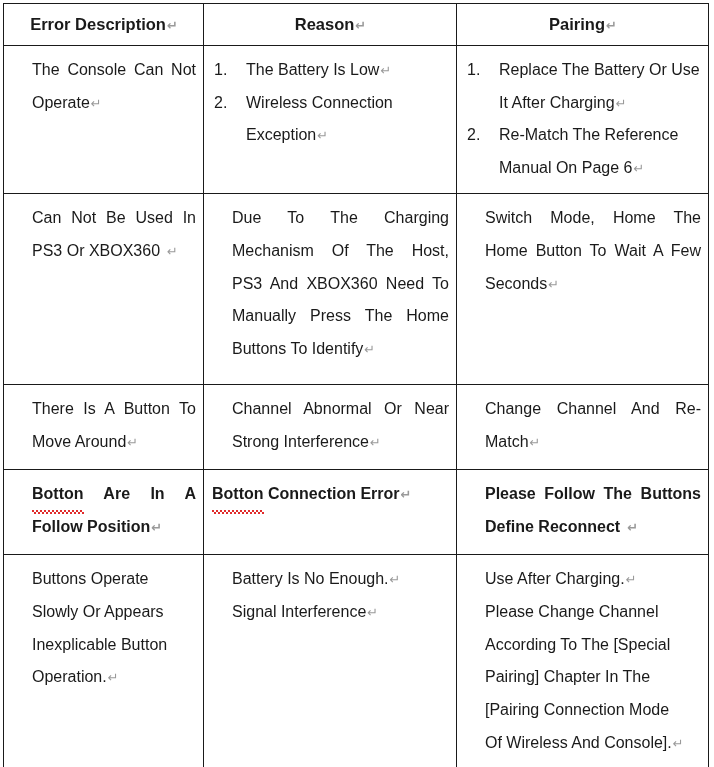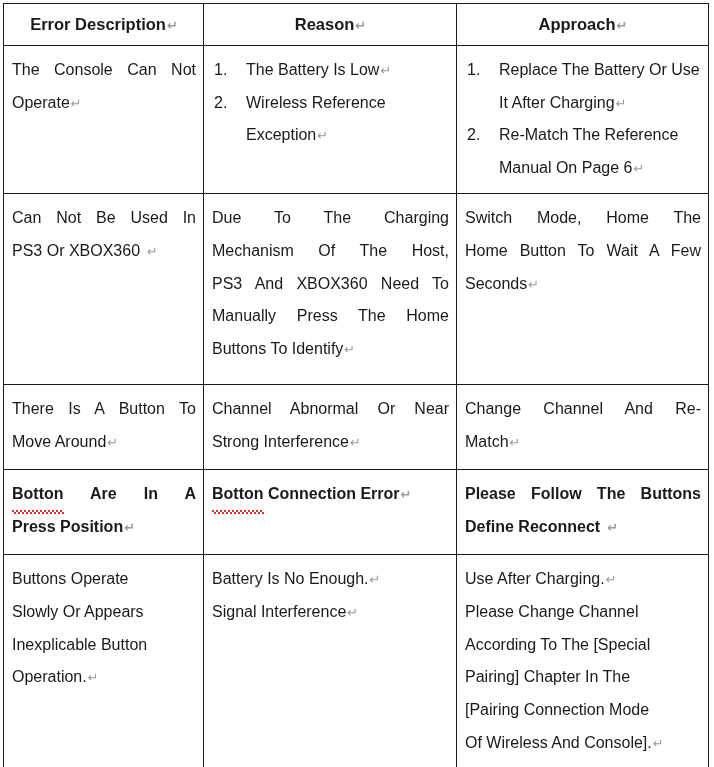--- a/index.html
+++ b/index.html
@@ -73,20 +73,21 @@
   .cell-text.left {
     text-align: left;
   }
 
   
   .jline {
     display: block;
     text-align: justify;
     text-align-last: justify;
     white-space: nowrap;
+    margin-left: 20px;
   }
   .jline.last {
     text-align-last: left;
     text-align: right;
   }
 
   
   ol.numlist {
     margin: 0;
     padding: 0;
@@ -151,37 +152,37 @@
     <colgroup>
       <col class="c1">
         <col class="c2">
         <col class="c3">
     </colgroup>
 
     <thead>
       <tr>
         <th><span>Error Description</span><span class="pmark">↵</span></th>
         <th><span>Reason</span><span class="pmark">↵</span></th>
-        <th><span>Approach</span><span class="pmark">↵</span></th>
+        <th><span>Pairing</span><span class="pmark">↵</span></th>
       </tr>
     </thead>
 
     <tbody>
 
       <tr class="r1">
         <td>
           <div class="cell-text justify">
             <span class="jline">The Console Can Not</span>
             <span class="jline last"><span>Operate</span><span class="pmark">↵</span></span>
           </div>
         </td>
         <td>
           <ol class="numlist">
             <li><span class="num">1.</span><span>The Battery Is Low</span><span class="pmark">↵</span></li>
-            <li><span class="num">2.</span><span>Wireless Reference Exception</span><span class="pmark">↵</span></li>
+            <li><span class="num">2.</span><span>Wireless Connection Exception</span><span class="pmark">↵</span></li>
           </ol>
         </td>
         <td>
           <ol class="numlist">
             <li><span class="num">1.</span><span>Replace The Battery Or Use It After Charging</span><span class="pmark">↵</span></li>
             <li><span class="num">2.</span><span>Re-Match The Reference Manual On Page 6</span><span class="pmark">↵</span></li>
           </ol>
         </td>
       </tr>
 
@@ -228,21 +229,21 @@
             <span class="jline">Change Channel And Re-</span>
             <span class="jline last"><span>Match</span><span class="pmark">↵</span></span>
           </div>
         </td>
       </tr>
 
       <tr class="r4">
         <td>
           <div class="cell-text justify">
             <span class="jline"><span class="misspelled">Botton</span> <span>Are In A</span></span>
-            <span class="jline last"><span>Press Position</span><span class="pmark">↵</span></span>
+            <span class="jline last"><span>Follow Position</span><span class="pmark">↵</span></span>
           </div>
         </td>
         <td>
           <div class="cell-text left">
             <span class="misspelled">Botton</span> <span>Connection Error</span><span class="pmark">↵</span>
           </div>
         </td>
         <td>
           <div class="cell-text justify">
             <span class="jline">Please Follow The Buttons</span>

